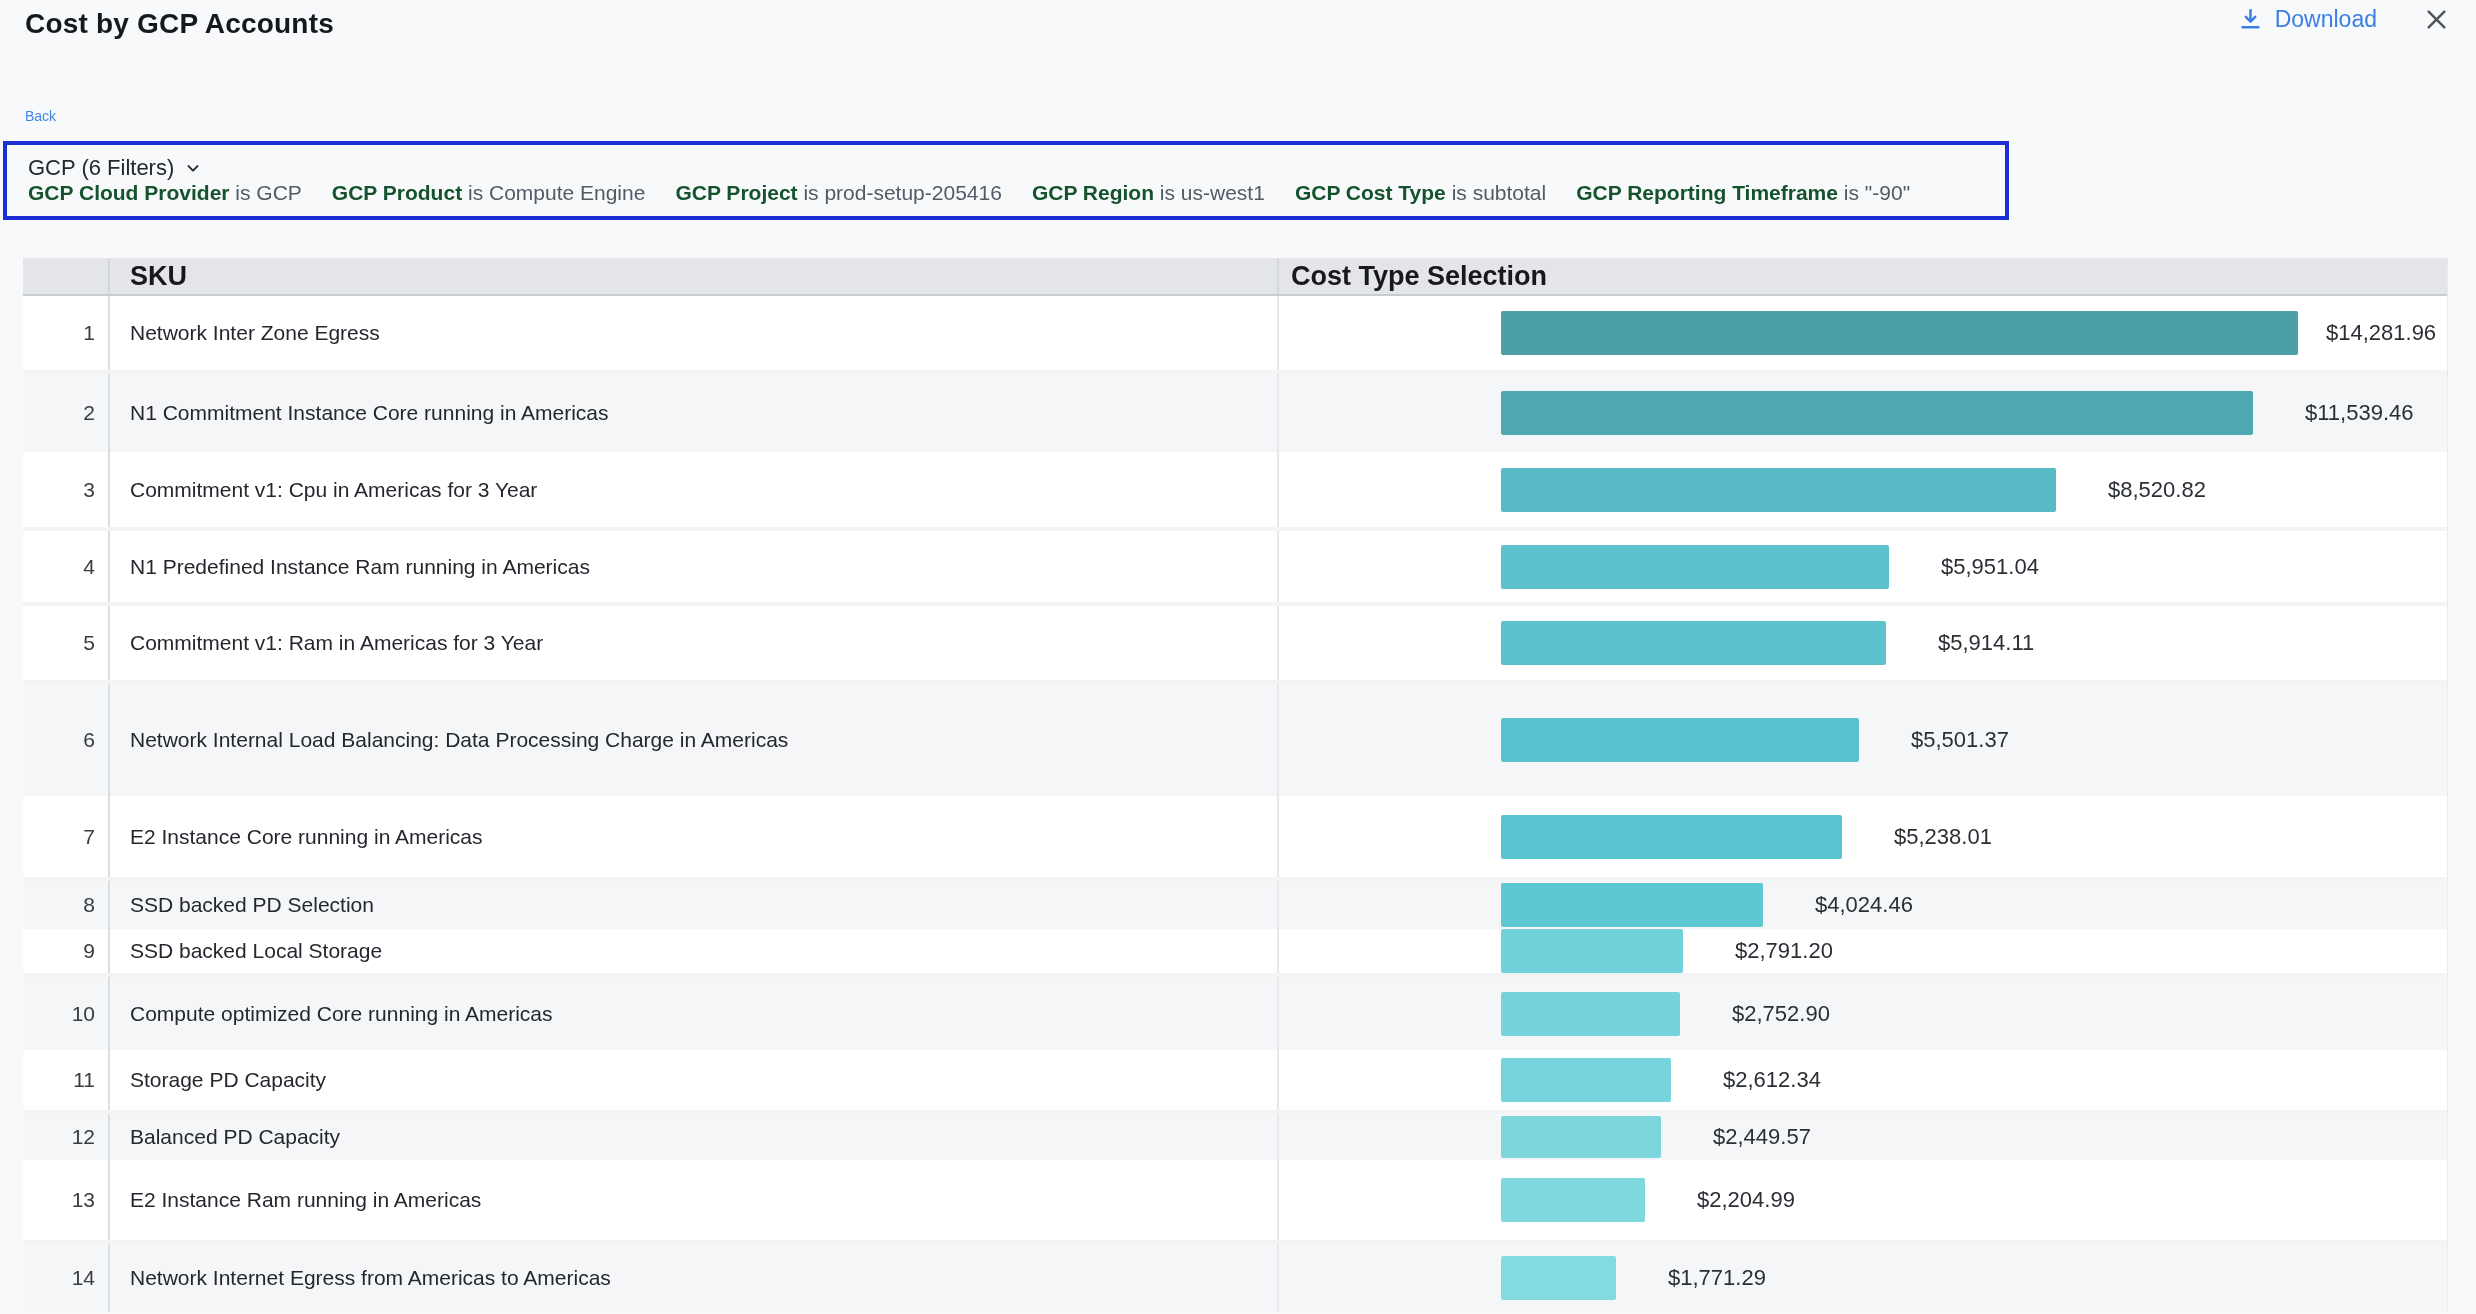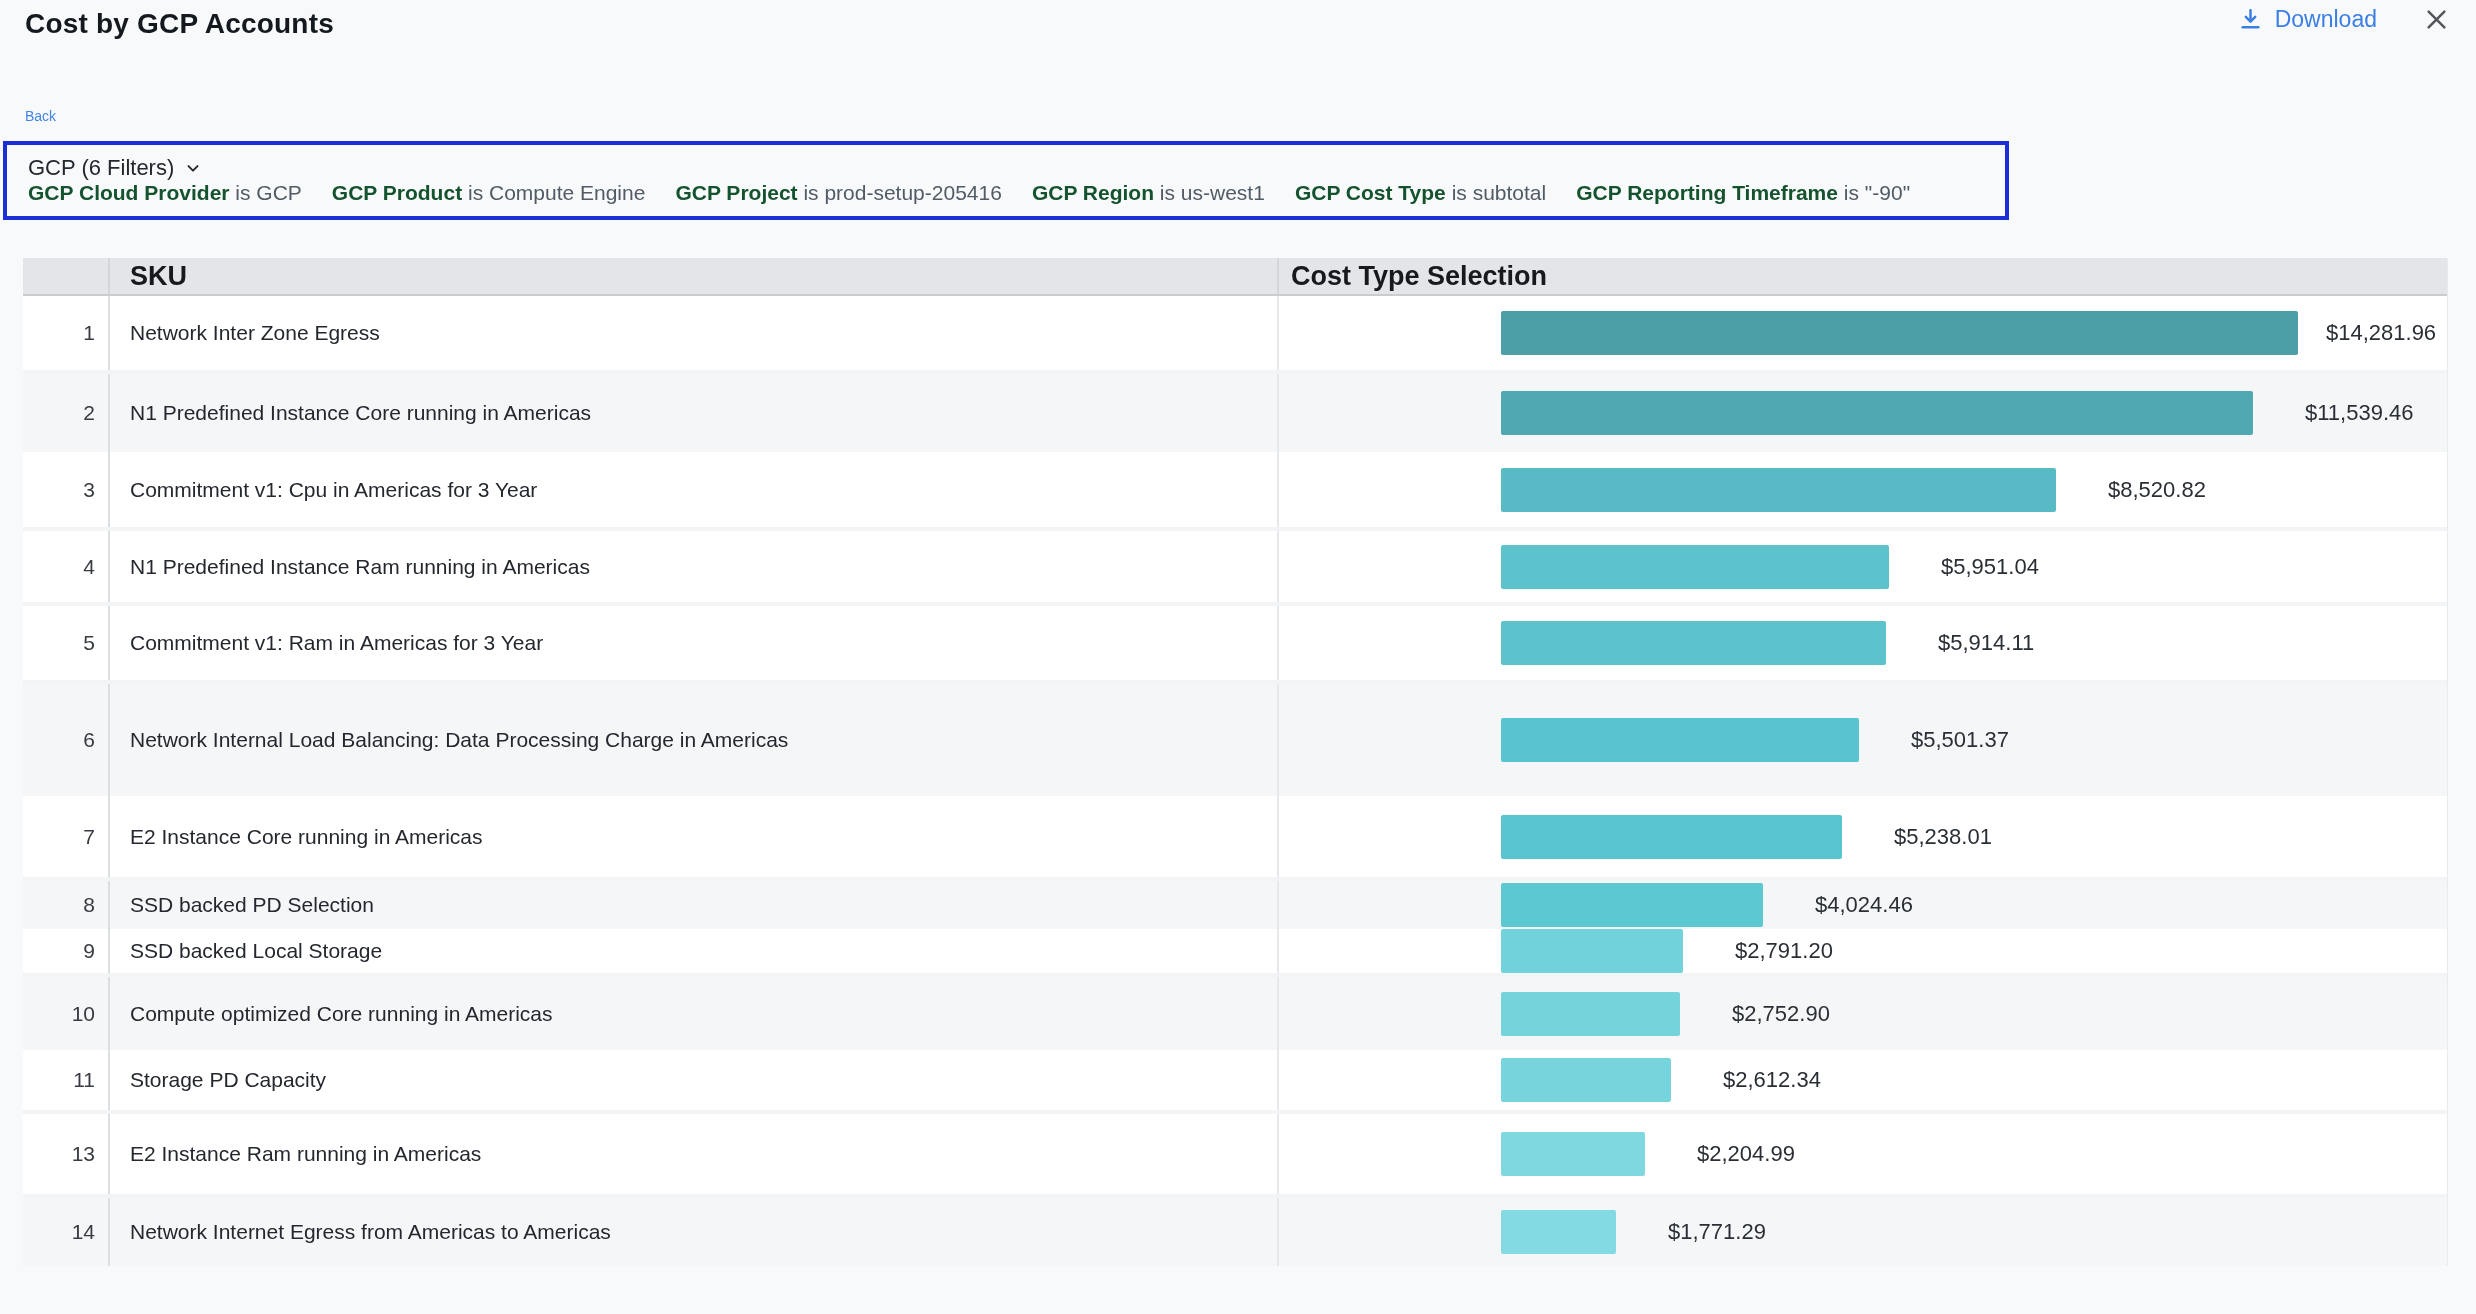--- a/index.html
+++ b/index.html
@@ -164,21 +164,21 @@
         <div class="t-row sep" style="height: 78px;">
           <div class="col-num">1</div>
           <div class="col-sku">Network Inter Zone Egress</div>
           <div class="col-bars">
             <div class="bar" style="width: 797px; height: 44px; background: rgb(76, 158, 167);"></div>
             <span class="bar-label" style="margin-left: 28px;">$14,281.96</span>
           </div>
         </div>
         <div class="t-row striped" style="height: 78px;">
           <div class="col-num">2</div>
-          <div class="col-sku">N1 Predefined Instance Core running in Americas</div>
+          <div class="col-sku">N1 Commitment Instance Core running in Americas</div>
           <div class="col-bars">
             <div class="bar" style="width: 752px; height: 44px; background: rgb(80, 169, 178);"></div>
             <span class="bar-label" style="margin-left: 52px;">$11,539.46</span>
           </div>
         </div>
         <div class="t-row sep" style="height: 79px;">
           <div class="col-num">3</div>
           <div class="col-sku">Commitment v1: Cpu in Americas for 3 Year</div>
           <div class="col-bars">
             <div class="bar" style="width: 555px; height: 44px; background: rgb(88, 186, 197);"></div>
@@ -242,20 +242,28 @@
           </div>
         </div>
         <div class="t-row sep" style="height: 64px;">
           <div class="col-num">11</div>
           <div class="col-sku">Storage PD Capacity</div>
           <div class="col-bars">
             <div class="bar" style="width: 170px; height: 44px; background: rgb(119, 212, 220);"></div>
             <span class="bar-label" style="margin-left: 52px;">$2,612.34</span>
           </div>
         </div>
+        <div class="t-row striped" style="height: 46px;">
+          <div class="col-num">12</div>
+          <div class="col-sku">Balanced PD Capacity</div>
+          <div class="col-bars">
+            <div class="bar" style="width: 160px; height: 42px; background: rgb(123, 214, 222);"></div>
+            <span class="bar-label" style="margin-left: 52px;">$2,449.57</span>
+          </div>
+        </div>
         <div class="t-row sep" style="height: 84px;">
           <div class="col-num">13</div>
           <div class="col-sku">E2 Instance Ram running in Americas</div>
           <div class="col-bars">
             <div class="bar" style="width: 144px; height: 44px; background: rgb(127, 216, 224);"></div>
             <span class="bar-label" style="margin-left: 52px;">$2,204.99</span>
           </div>
         </div>
         <div class="t-row striped" style="height: 68px;">
           <div class="col-num">14</div>

